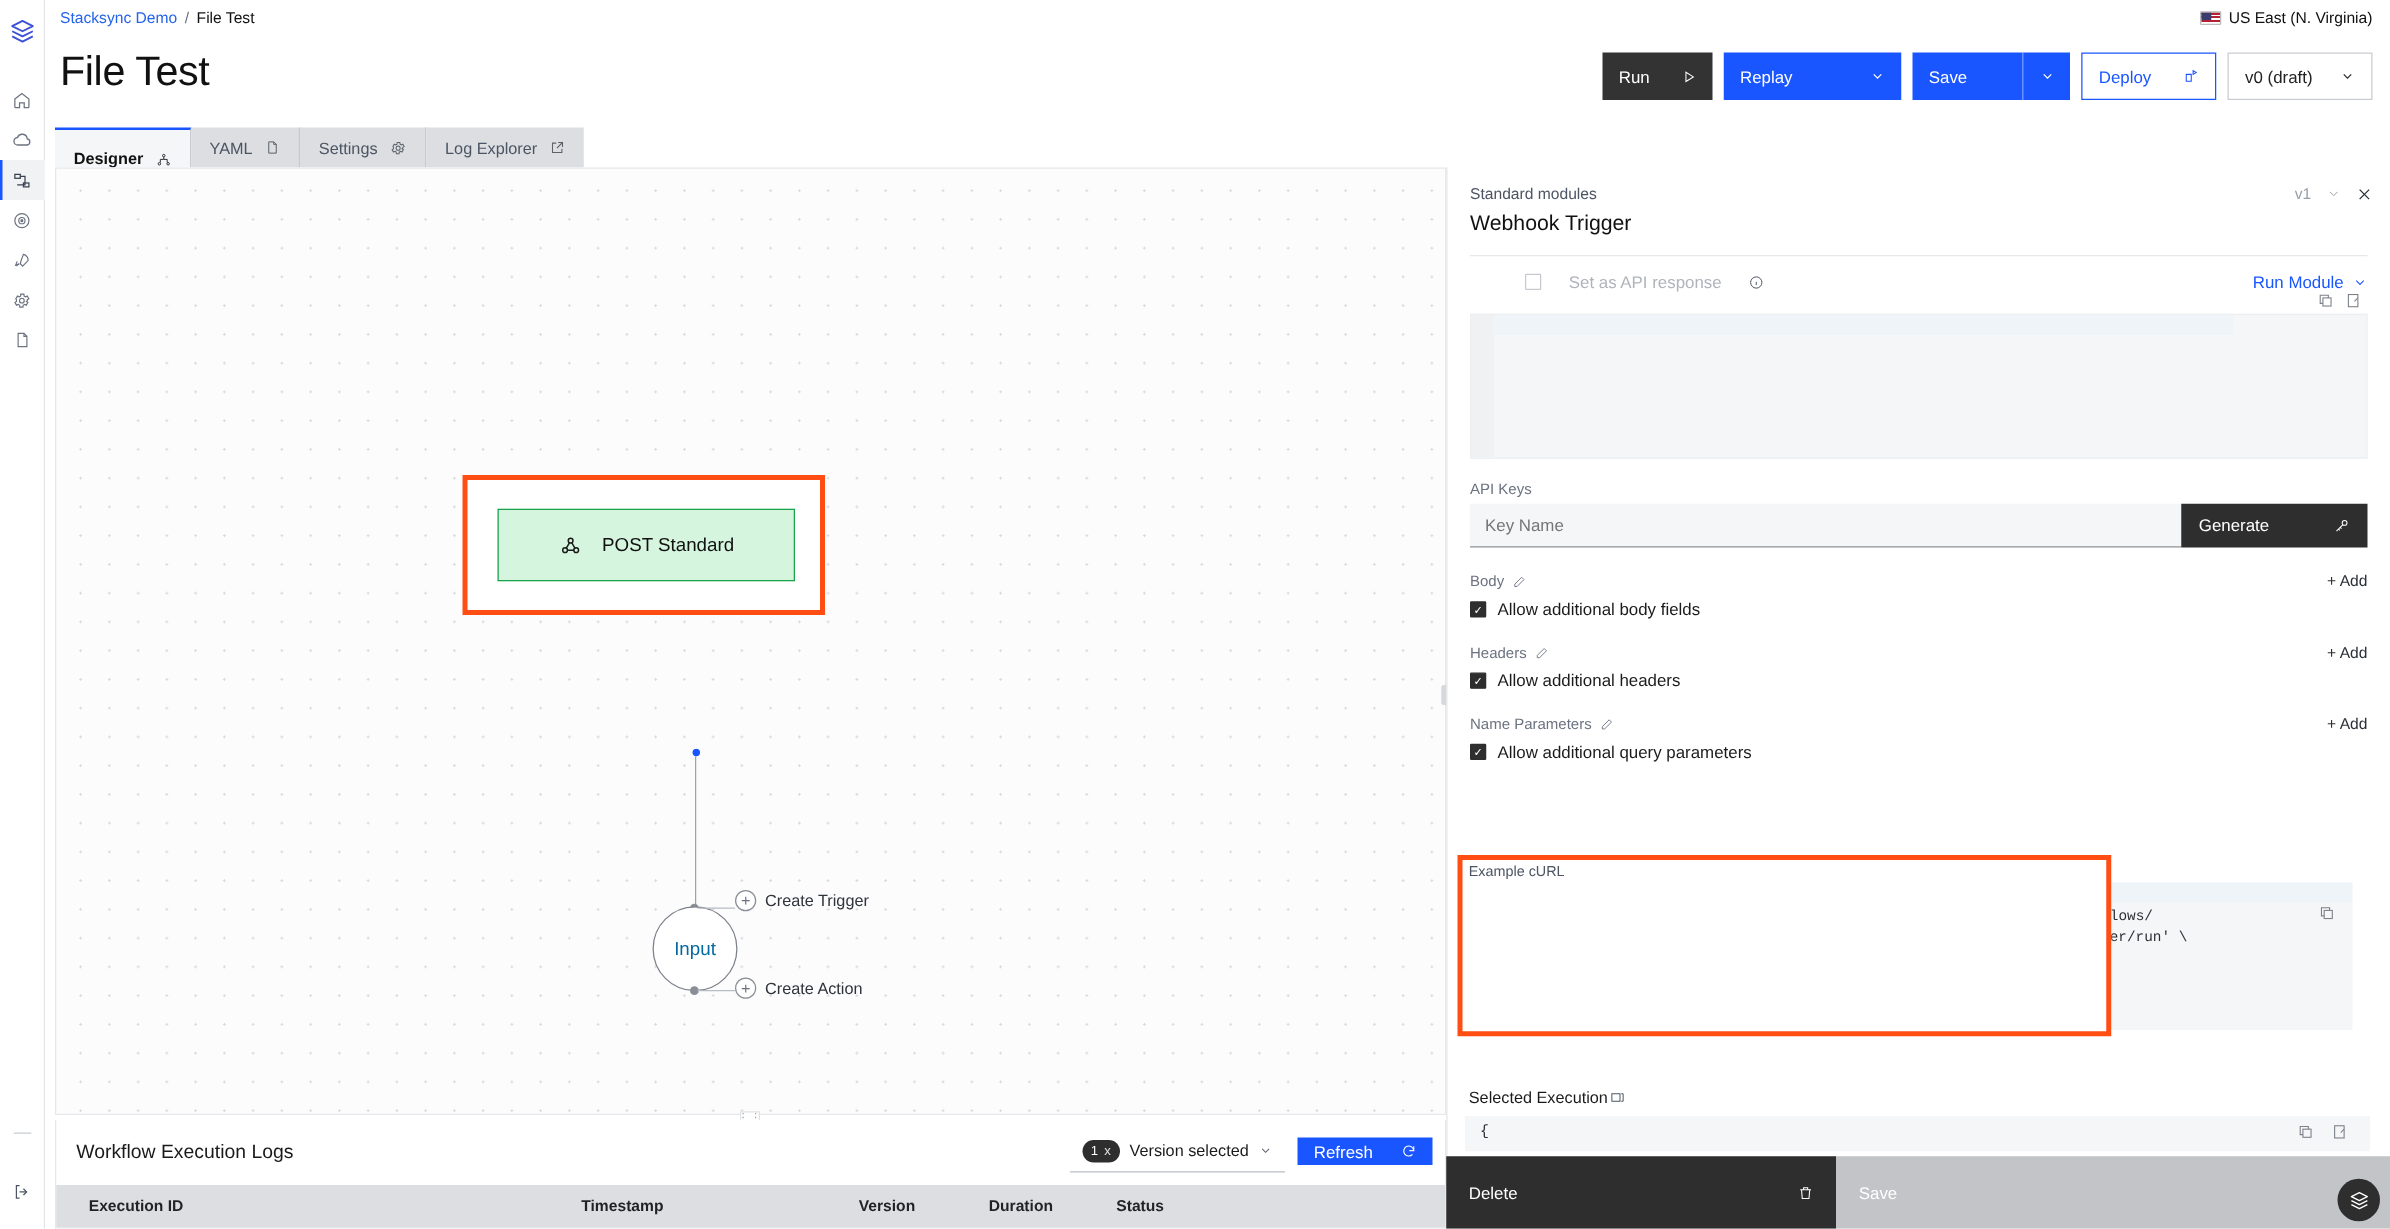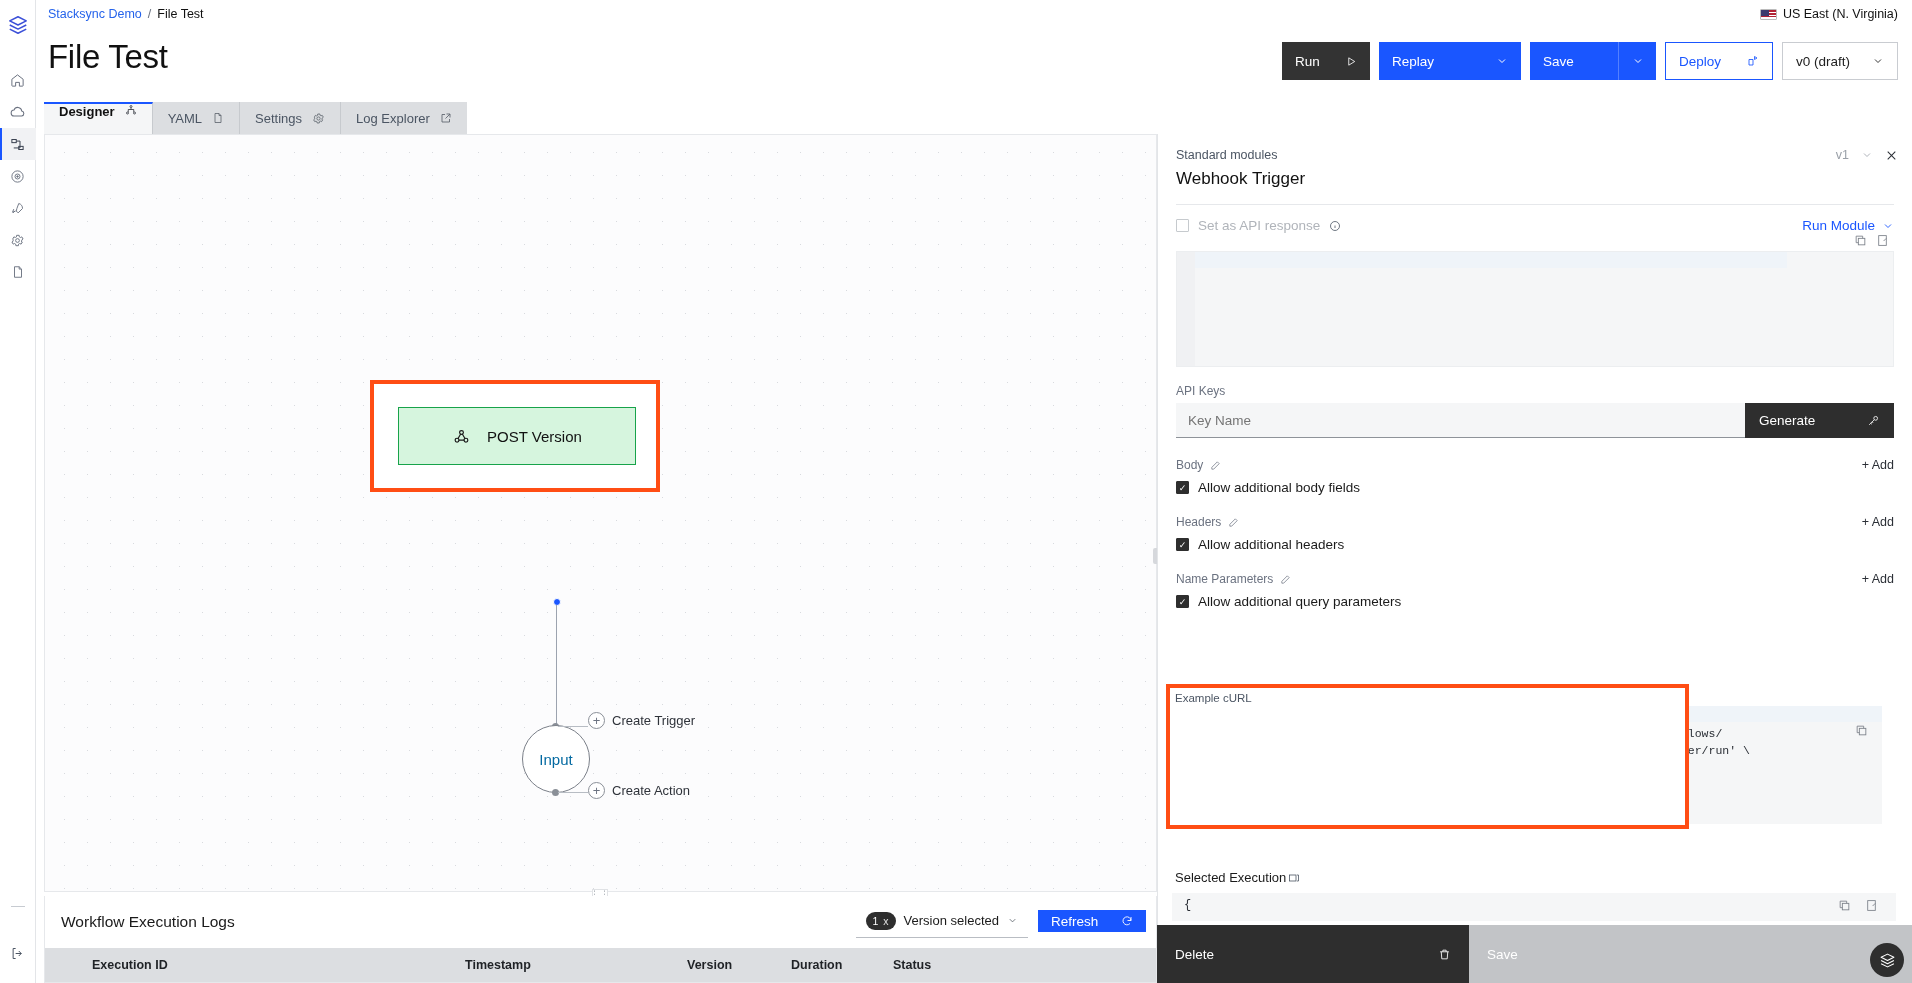--- a/index.html
+++ b/index.html
@@ -70,21 +70,21 @@
   
   .tabs { position: absolute; left: 44px; top: 102px; display: flex; height: 32px; }
   .tab {
     display: flex; align-items: center; gap: 10px; padding: 0 15px; height: 32px;
     font-size: 13px; color: #4b5563; background: #dcdee1; cursor: pointer;
     border-right: 1px solid #c7cace;
   }
   .tab:last-child { border-right: none; }
   .tab.active {
     background: #f5f6f7; color: #111; font-weight: 700; border-top: 2px solid #1a56ff;
-    height: 32px; align-items: flex-start;
+    height: 32px; align-items: flex-end;
   }
 
   
   .canvas {
     position: absolute; left: 44px; top: 134px; width: 1113px; height: 758px;
     background: #fcfcfd; border: 1px solid #e6e8eb; overflow: hidden;
     background-image: radial-gradient(circle, #d8dade 0.8px, transparent 0.8px);
     background-size: 23px 23px; background-position: 8px 6px;
   }
   .selbox {
@@ -169,21 +169,21 @@
   .panel-handle {
     position: absolute; left: 1153px; top: 548px; width: 6px; height: 16px; background: #d6d8dc; border-radius: 2px;
   }
   .panel-head { padding: 14px 18px 0 18px; position: relative; }
   .panel-kicker { font-size: 12.5px; color: #4b5563; }
   .panel-title { font-size: 17px; color: #111; margin-top: 7px; }
   .panel-head-right { position: absolute; right: 14px; top: 14px; display: flex; align-items: center; gap: 12px; color: #9aa0a8; font-size: 12.5px; }
   .panel-divider { height: 1px; background: #e6e8eb; margin-top: 15px; }
 
   .panel-row { display: flex; align-items: center; justify-content: space-between; padding: 13px 18px 0 18px; }
-  .chk-label { display: flex; align-items: center; gap: 9px; font-size: 13.5px; color: #b0b4ba; }
+  .chk-label { display: flex; align-items: center; gap: 22px; font-size: 13.5px; color: #b0b4ba; margin-left: 44px; }
   .chk {
     width: 13px; height: 13px; border: 1.4px solid #c6cace; background: #fff; border-radius: 1px;
     display: inline-flex; align-items: center; justify-content: center;
   }
   .chk.on { background: #2e2e2e; border-color: #2e2e2e; color: #fff; font-size: 9px; }
   .run-module { color: #1a56ff; font-size: 13.5px; display: flex; align-items: center; gap: 7px; cursor: pointer; }
 
   .code-empty {
     margin: 18px 18px 0 18px; height: 116px; background: #f5f6f7; border: 1px solid #eceef0; position: relative;
   }
@@ -427,21 +427,21 @@
       <span class="ico">
         <svg width="19" height="19" viewBox="0 0 24 24" fill="none" stroke="#1b1b1b" stroke-width="1.5" stroke-linecap="round">
           <circle cx="12" cy="7" r="2.4"></circle>
             <circle cx="6.4" cy="16.6" r="2.4"></circle>
             <circle cx="17.6" cy="16.6" r="2.4"></circle>
           <path d="M10.8 9.1 7.6 14.5"></path>
             <path d="M13.2 9.1l3.2 5.4"></path>
             <path d="M8.9 16.6h6.2"></path>
         </svg>
       </span>
-      <span>POST Version</span>
+      <span>POST Standard</span>
     </div>
     <div class="node-dot"></div>
     <div class="edge"></div>
     <div class="edge-arrow"></div>
     <div class="anchor top"></div>
     <div class="node-input">
       <span>Input</span>
     </div>
     <div class="anchor bottom"></div>
     <div class="ghost-link t"></div>
@@ -480,21 +480,21 @@
           <span class="ico">
             <svg width="12" height="12" viewBox="0 0 24 24" fill="none" stroke="currentColor" stroke-width="1.8">
                 <path d="M20 11a8 8 0 1 0-2 6"></path>
                 <path d="M20 4v7h-7"></path>
               </svg>
           </span>
         </div>
       </div>
     </div>
     <div class="logs-table-head">
-      <div class="c" style="width:420px;padding-left:47px">Execution ID</div>
+      <div class="c" style="width:420px;padding-left:26px">Execution ID</div>
       <div class="c" style="width:222px">Timestamp</div>
       <div class="c" style="width:104px">Version</div>
       <div class="c" style="width:102px">Duration</div>
       <div class="c" style="width:120px">Status</div>
     </div>
   </div>
 
   <div class="panel-handle"></div>
   <div class="panel">
     <div class="panel-head">

